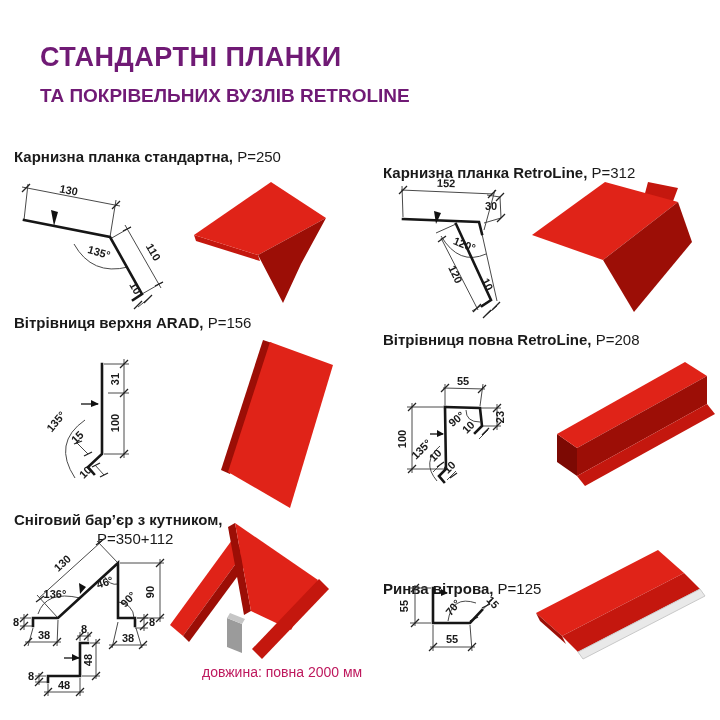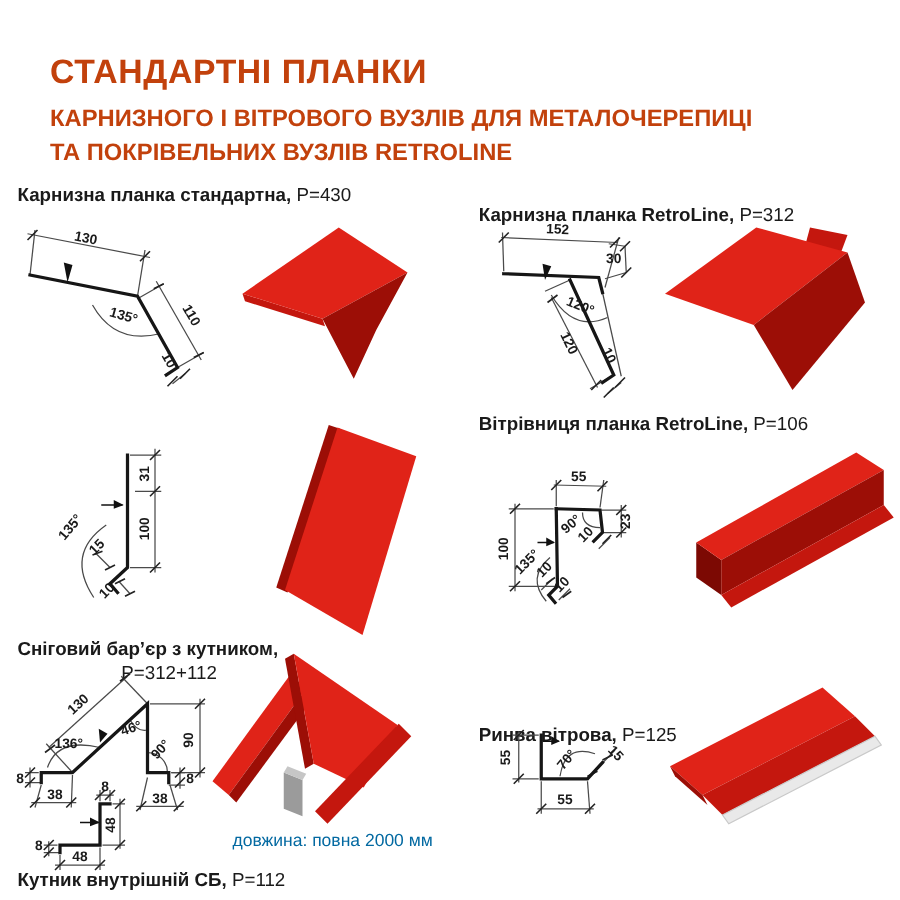--- a/index.html
+++ b/index.html
@@ -1,74 +1,73 @@
 <!DOCTYPE html>
 <html><head>
 <meta charset="utf-8">
 <style>
   html,body{margin:0;padding:0;background:#fff;}
   .page{position:relative;width:720px;height:720px;background:#ffffff;overflow:hidden;
         font-family:"Liberation Sans",sans-serif;}
   .abs{position:absolute;}
   
-  .hdr{position:absolute;left:40px;top:42px;color:#c2410c;}
+  .hdr{position:absolute;left:40px;top:42px;color:#701a75;}
   .hdr .title{font-size:27px;font-weight:bold;letter-spacing:.5px;margin:0 0 9px 0;}
   .hdr .sub{font-size:19px;font-weight:bold;line-height:27px;}
   
   .ptitle{position:absolute;font-size:15px;color:#1a1a1a;white-space:nowrap;}
   .ptitle .nm{font-weight:bold;text-align:center;}
   .ptitle .spec{font-weight:normal;}
-  .footnote{position:absolute;font-size:14px;color:#0369a1;}
+  .footnote{position:absolute;font-size:14px;color:#be185d;margin-left:16px;}
   
   svg text{font-family:"Liberation Sans",sans-serif;}
   .profile{stroke:#161616;stroke-width:2.6;fill:none;stroke-linecap:square;}
   .thin{stroke:#4a4a4a;stroke-width:1;fill:none;}
   .tick{stroke:#222;stroke-width:1.3;}
   .arc{stroke:#4a4a4a;stroke-width:1;fill:none;}
   .dimtxt{font-size:11px;font-weight:bold;fill:#1a1a1a;}
   .flag{fill:#111;}
 </style>
 </head>
 <body>
 
 <div class="page">
 
   <div class="hdr">
     <div class="title">СТАНДАРТНІ ПЛАНКИ</div>
     <div class="sub">
-      <div>КАРНИЗНОГО І ВІТРОВОГО ВУЗЛІВ ДЛЯ МЕТАЛОЧЕРЕПИЦІ</div>
       <div>ТА ПОКРІВЕЛЬНИХ ВУЗЛІВ RETROLINE</div>
     </div>
   </div>
 
   <div class="ptitle" style="left:14px;top:148px">
     <span class="nm">Карнизна планка стандартна,</span>
-    <span class="spec">P=430</span>
+    <span class="spec">P=250</span>
   </div>
   <div class="ptitle" style="left:383px;top:164px">
     <span class="nm">Карнизна планка RetroLine,</span>
     <span class="spec">P=312</span>
   </div>
+  <div class="ptitle" style="left:14px;top:314px">
+    <span class="nm">Вітрівниця верхня ARAD,</span>
+    <span class="spec">P=156</span>
+  </div>
   <div class="ptitle" style="left:383px;top:331px">
-    <span class="nm">Вітрівниця планка RetroLine,</span>
-    <span class="spec">P=106</span>
+    <span class="nm">Вітрівниця повна RetroLine,</span>
+    <span class="spec">P=208</span>
   </div>
   <div class="ptitle" style="left:14px;top:511px">
     <span class="nm">Сніговий бар’єр з кутником,</span>
   </div>
   <div class="ptitle" style="left:97px;top:530px">
-    <span class="spec">P=312+112</span>
+    <span class="spec">P=350+112</span>
   </div>
   <div class="ptitle" style="left:383px;top:580px">
     <span class="nm">Ринва вітрова,</span>
     <span class="spec">P=125</span>
-  </div>
-  <div class="ptitle" style="left:14px;top:696px">
-    <span class="nm">Кутник внутрішній СБ,</span>
-    <span class="spec">P=112</span>
   </div>
   <div class="footnote" style="left:186px;top:664px">довжина: повна 2000 мм</div>
 
   <svg class="abs" style="left:2px;top:172px" width="178" height="140" viewBox="0 0 178 140">
     <g class="thin">
       <line x1="22" y1="48" x2="26" y2="12"></line>
         <line x1="108" y1="65" x2="114" y2="28"></line>
       <line x1="20" y1="15" x2="118" y2="34"></line>
       <line x1="108" y1="67" x2="129" y2="55"></line>
         <line x1="140" y1="122" x2="161" y2="110"></line>

